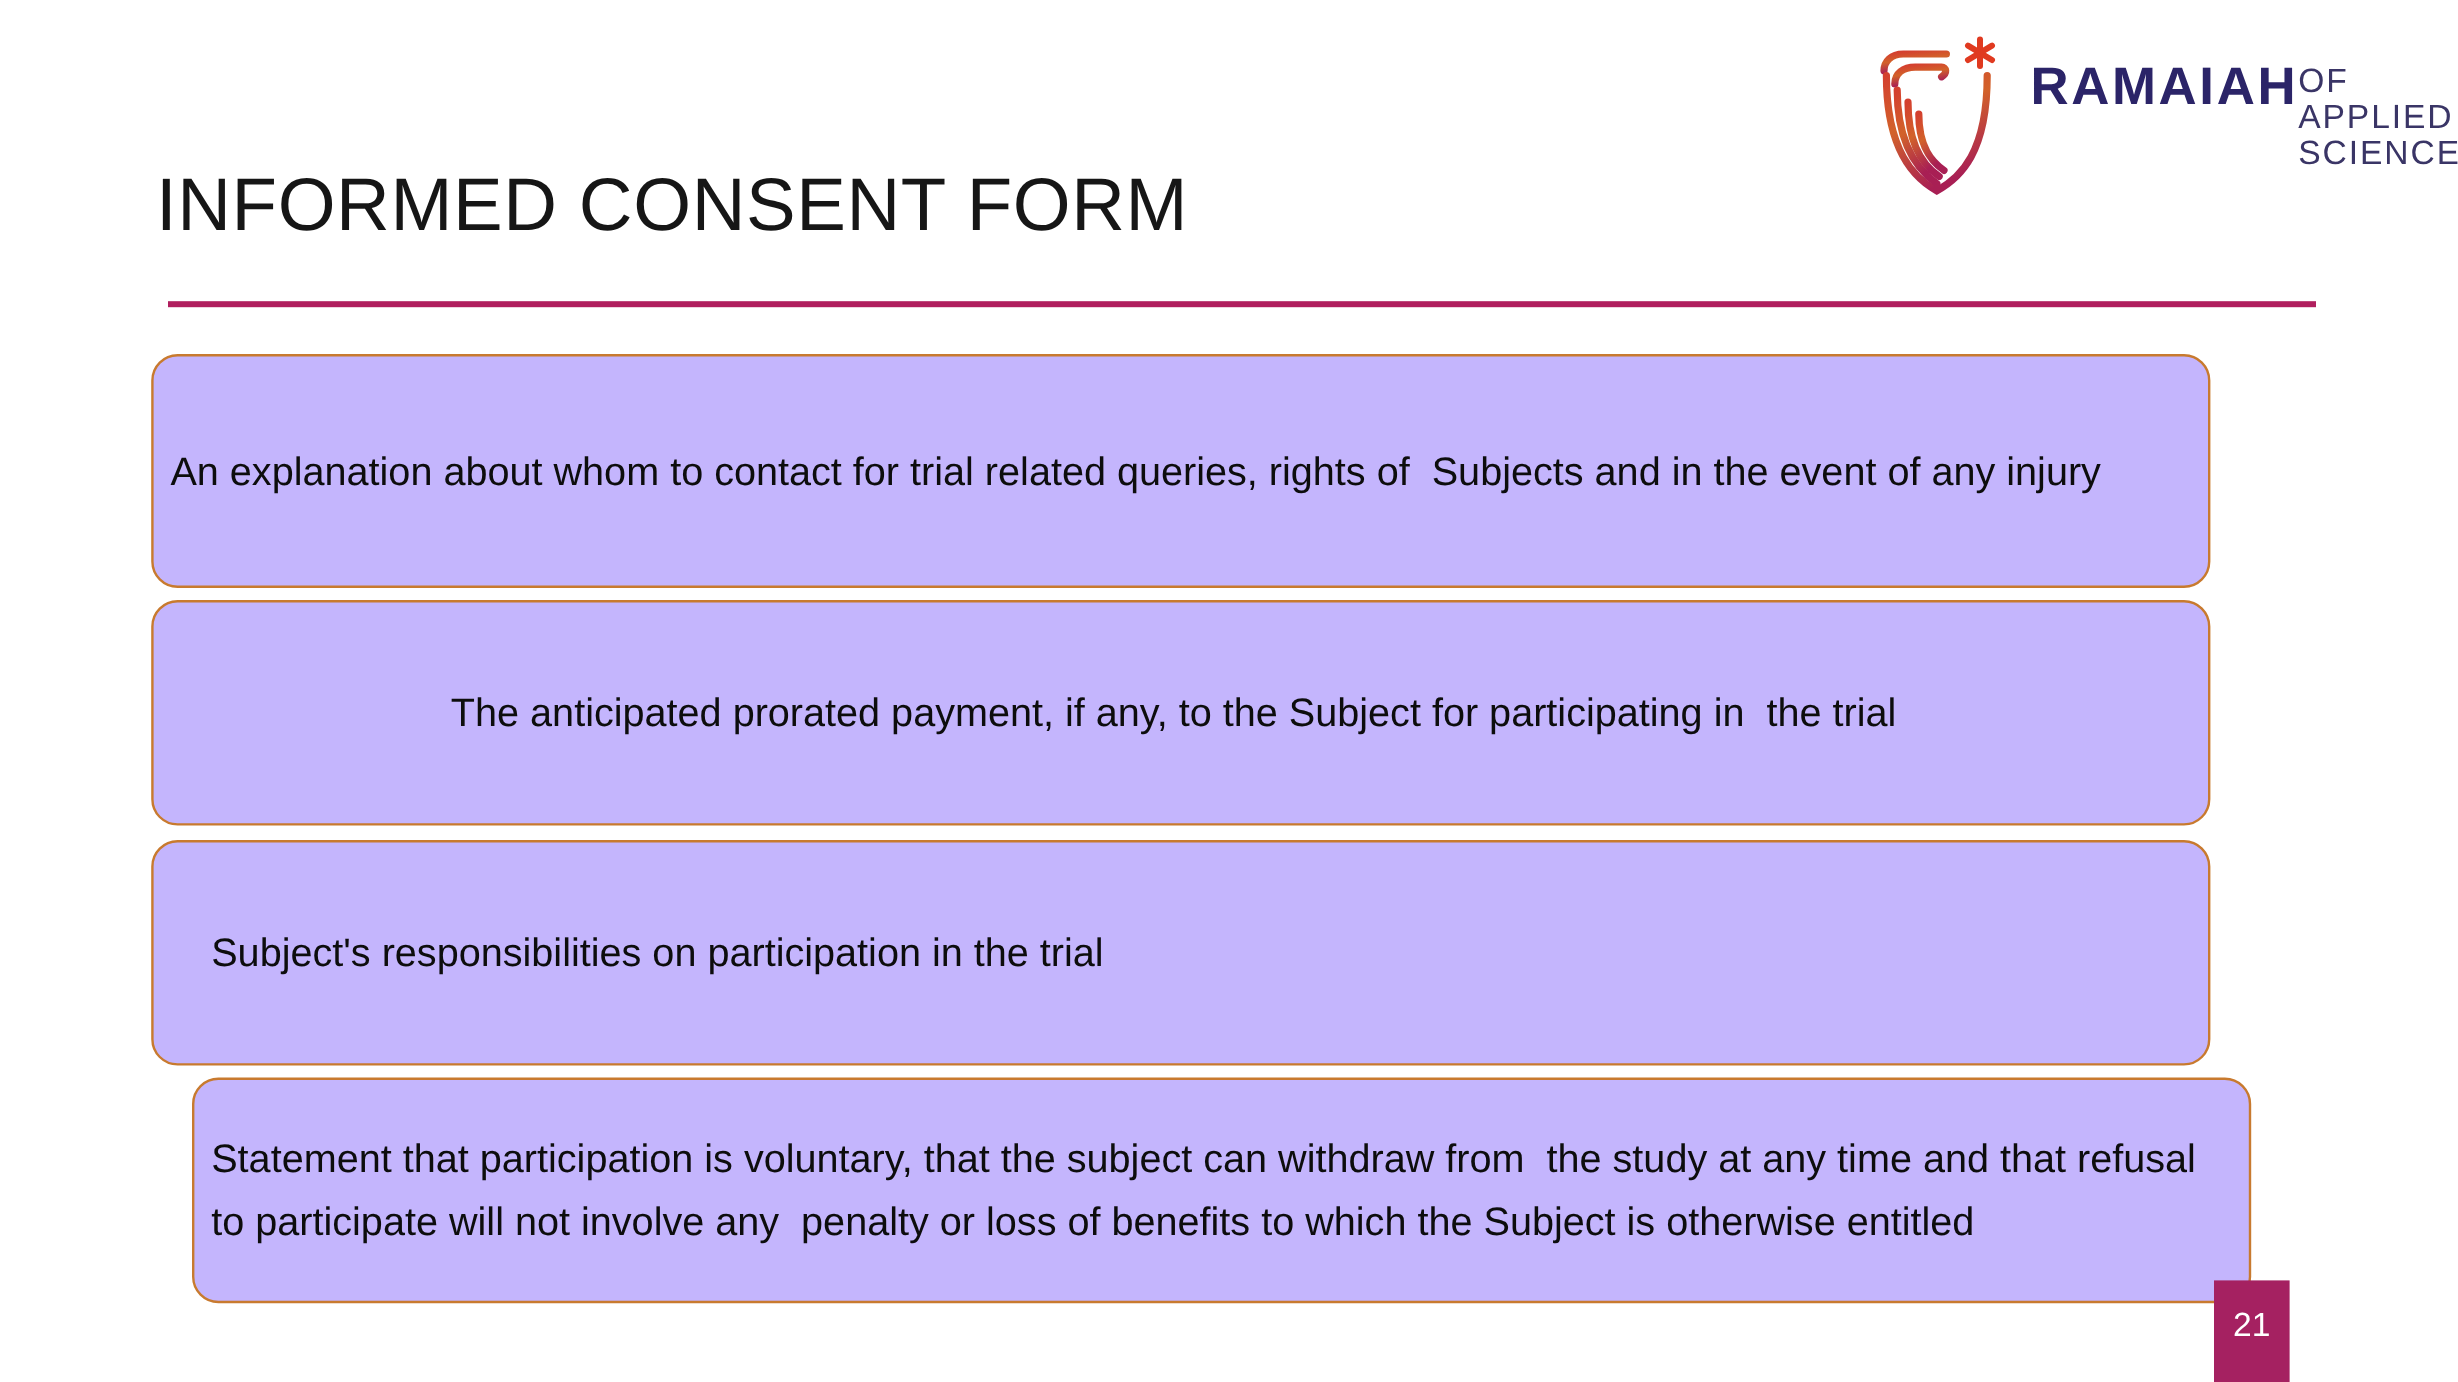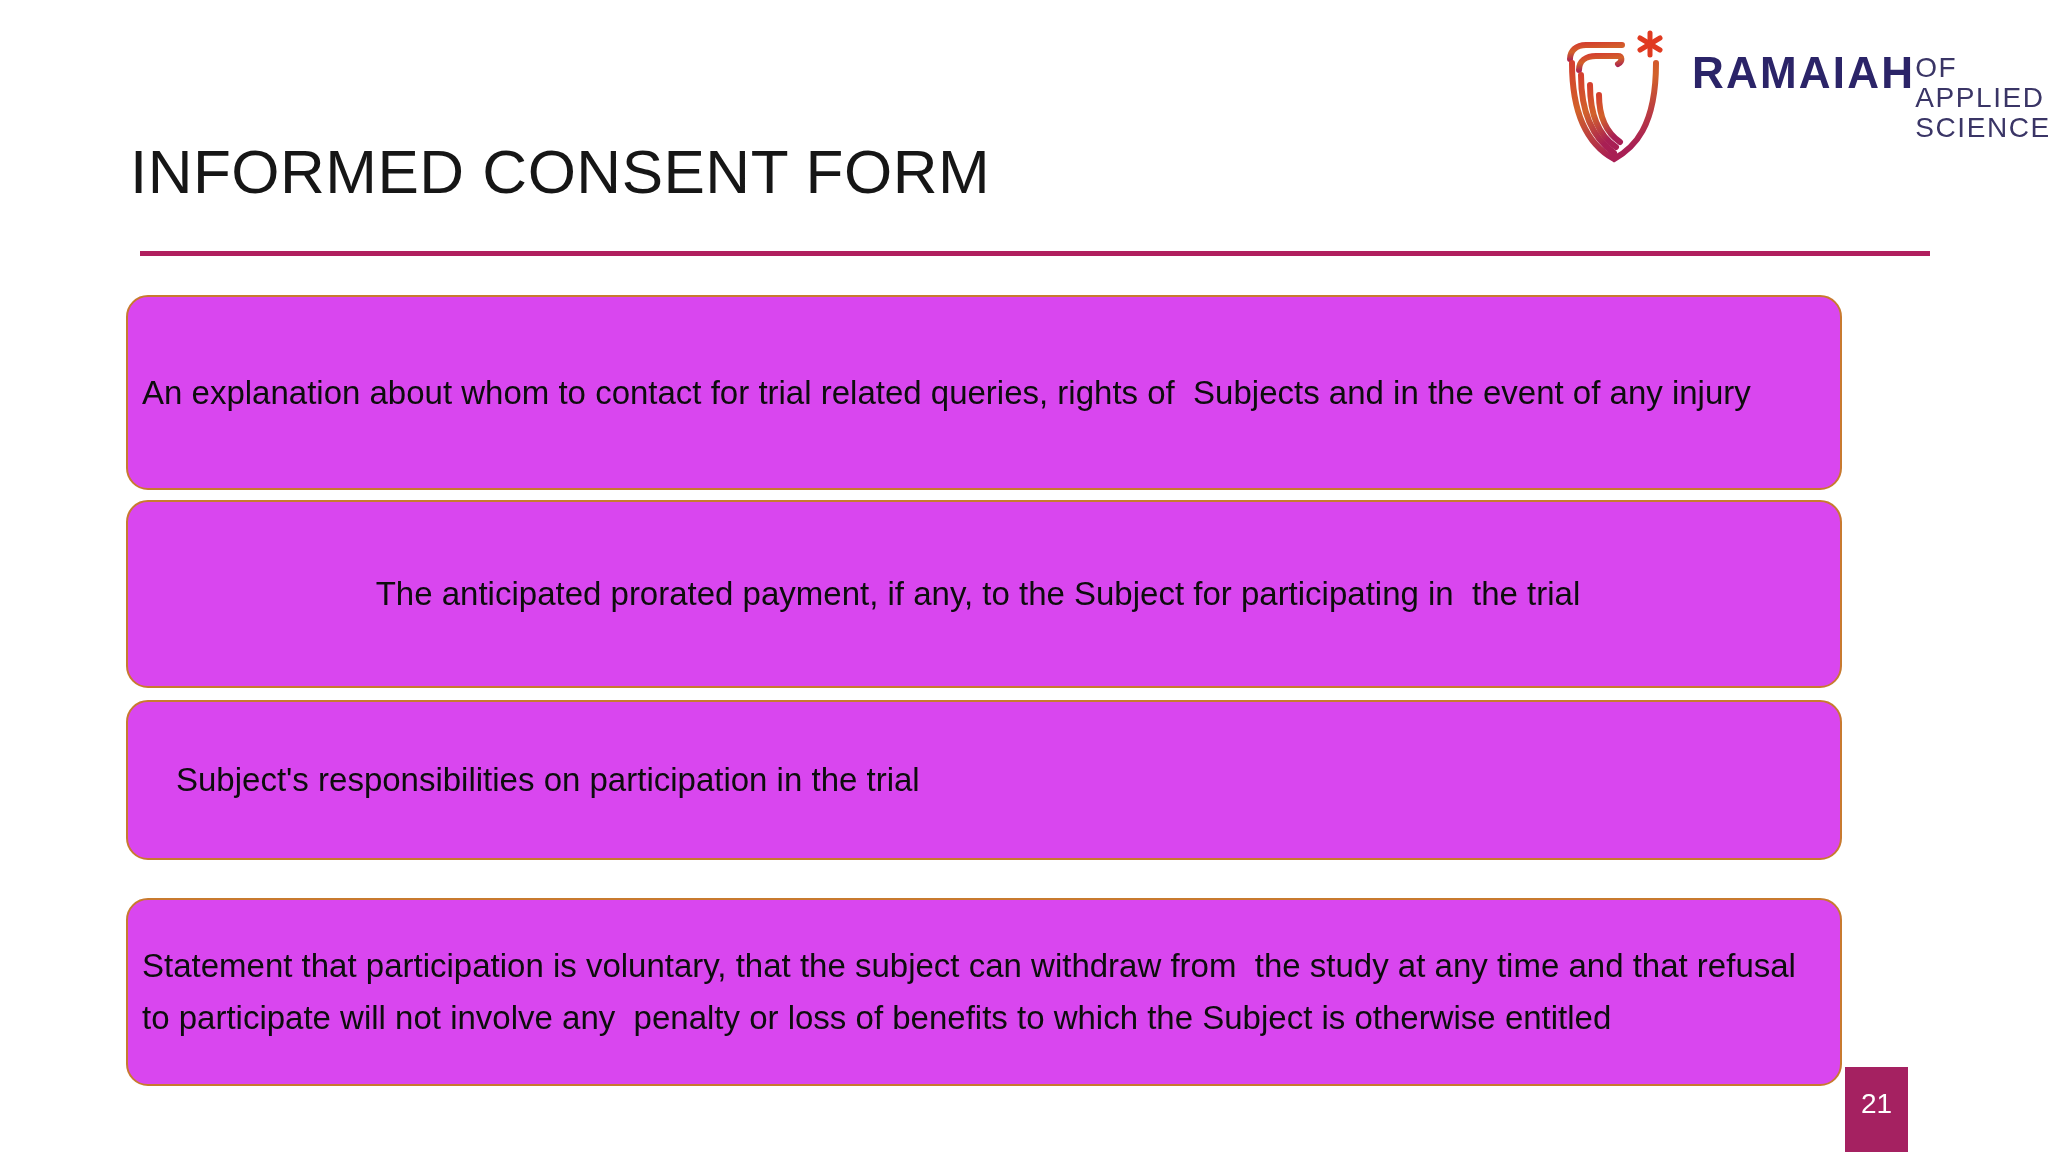--- a/index.html
+++ b/index.html
@@ -86,37 +86,37 @@
   }
 
   
   .box {
     position: absolute;
     left: 126px;
     width: 1716px;
     box-sizing: border-box;
     border: 2px solid #c87a2f;
     border-radius: 22px;
-    background: #d946ef;
+    background: #c4b5fd;
     display: flex;
     align-items: center;
     padding: 0 26px 0 14px;
   }
   .box-text {
     font-size: 33px;
     line-height: 52px;
     color: #0d0d0d;
     font-weight: normal;
     font-family: "Liberation Sans", sans-serif;
     white-space: pre-wrap;
   }
   #box-0 { top: 295px;  height: 195px; }
   #box-1 { top: 500px;  height: 188px; justify-content: center; }
-  #box-2 { top: 700px;  height: 160px; padding-left: 48px; }
-  #box-3 { top: 898px;  height: 188px; }
+  #box-2 { top: 700px;  height: 188px; padding-left: 48px; }
+  #box-3 { top: 898px;  height: 188px; margin-left: 34px; }
 
   
   .page-badge {
     position: absolute;
     left: 1845px;
     top: 1067px;
     width: 63px;
     height: 90px;
     background: #a52161;
     color: #ffffff;

